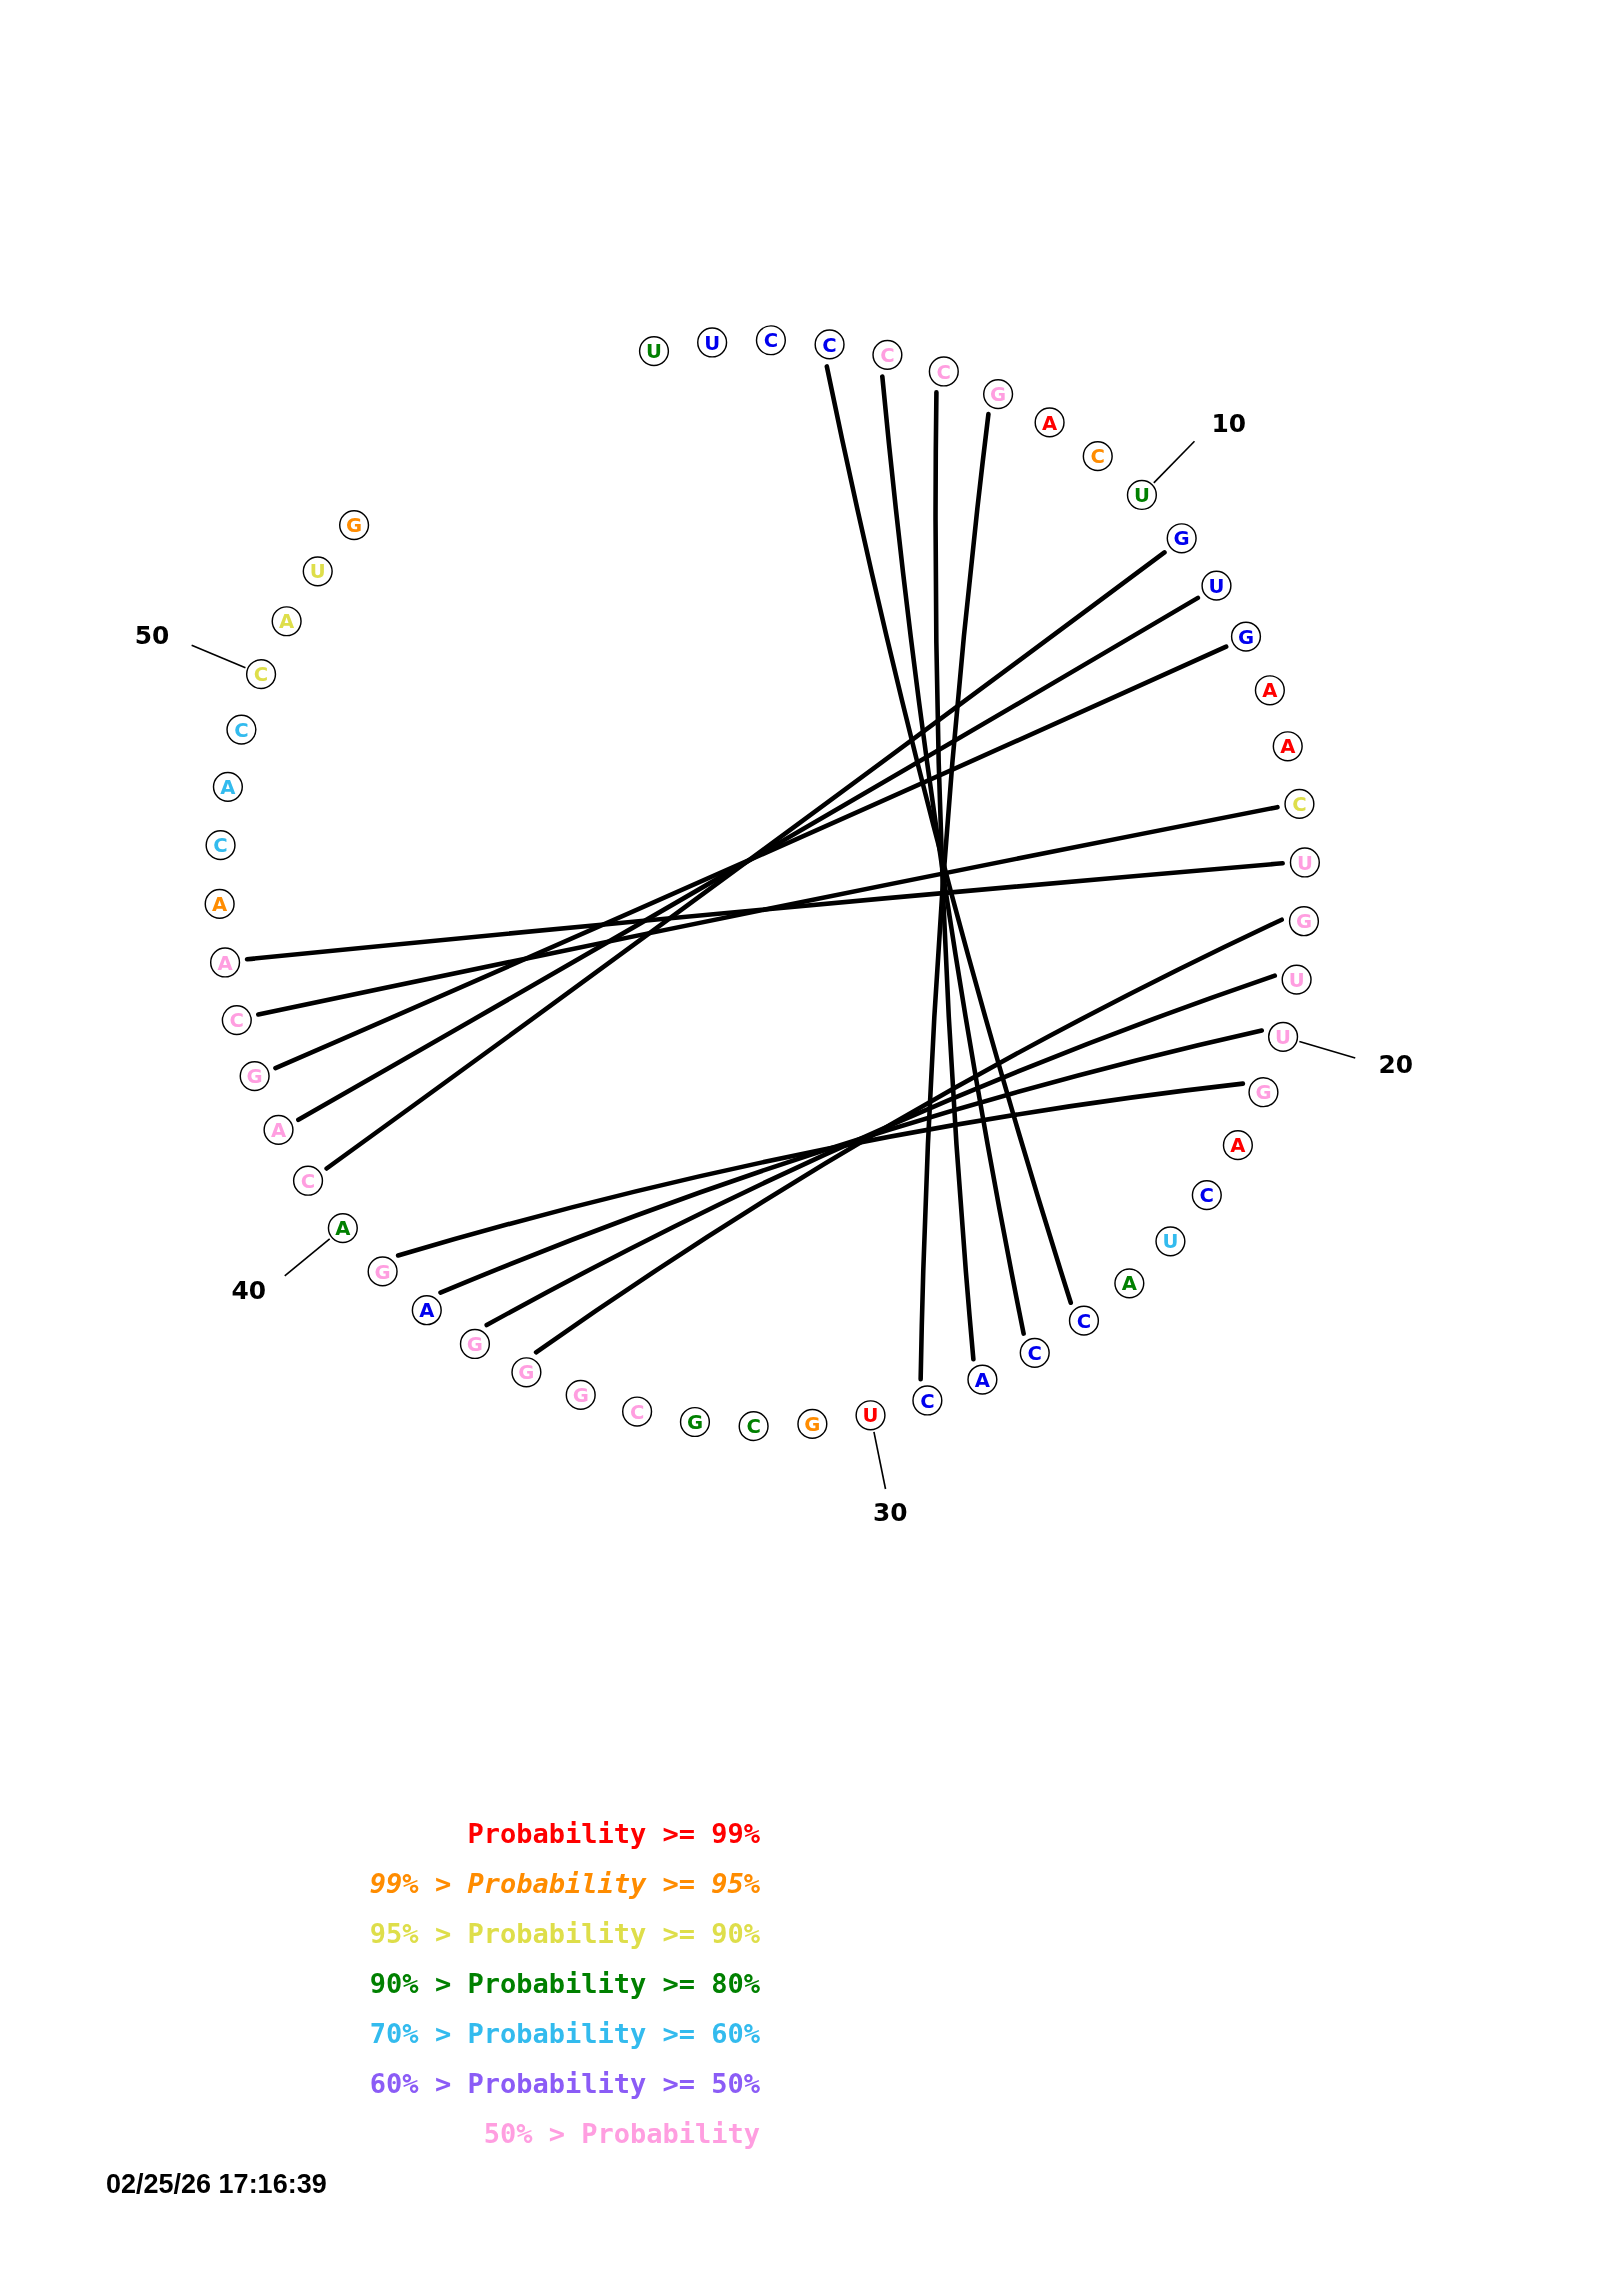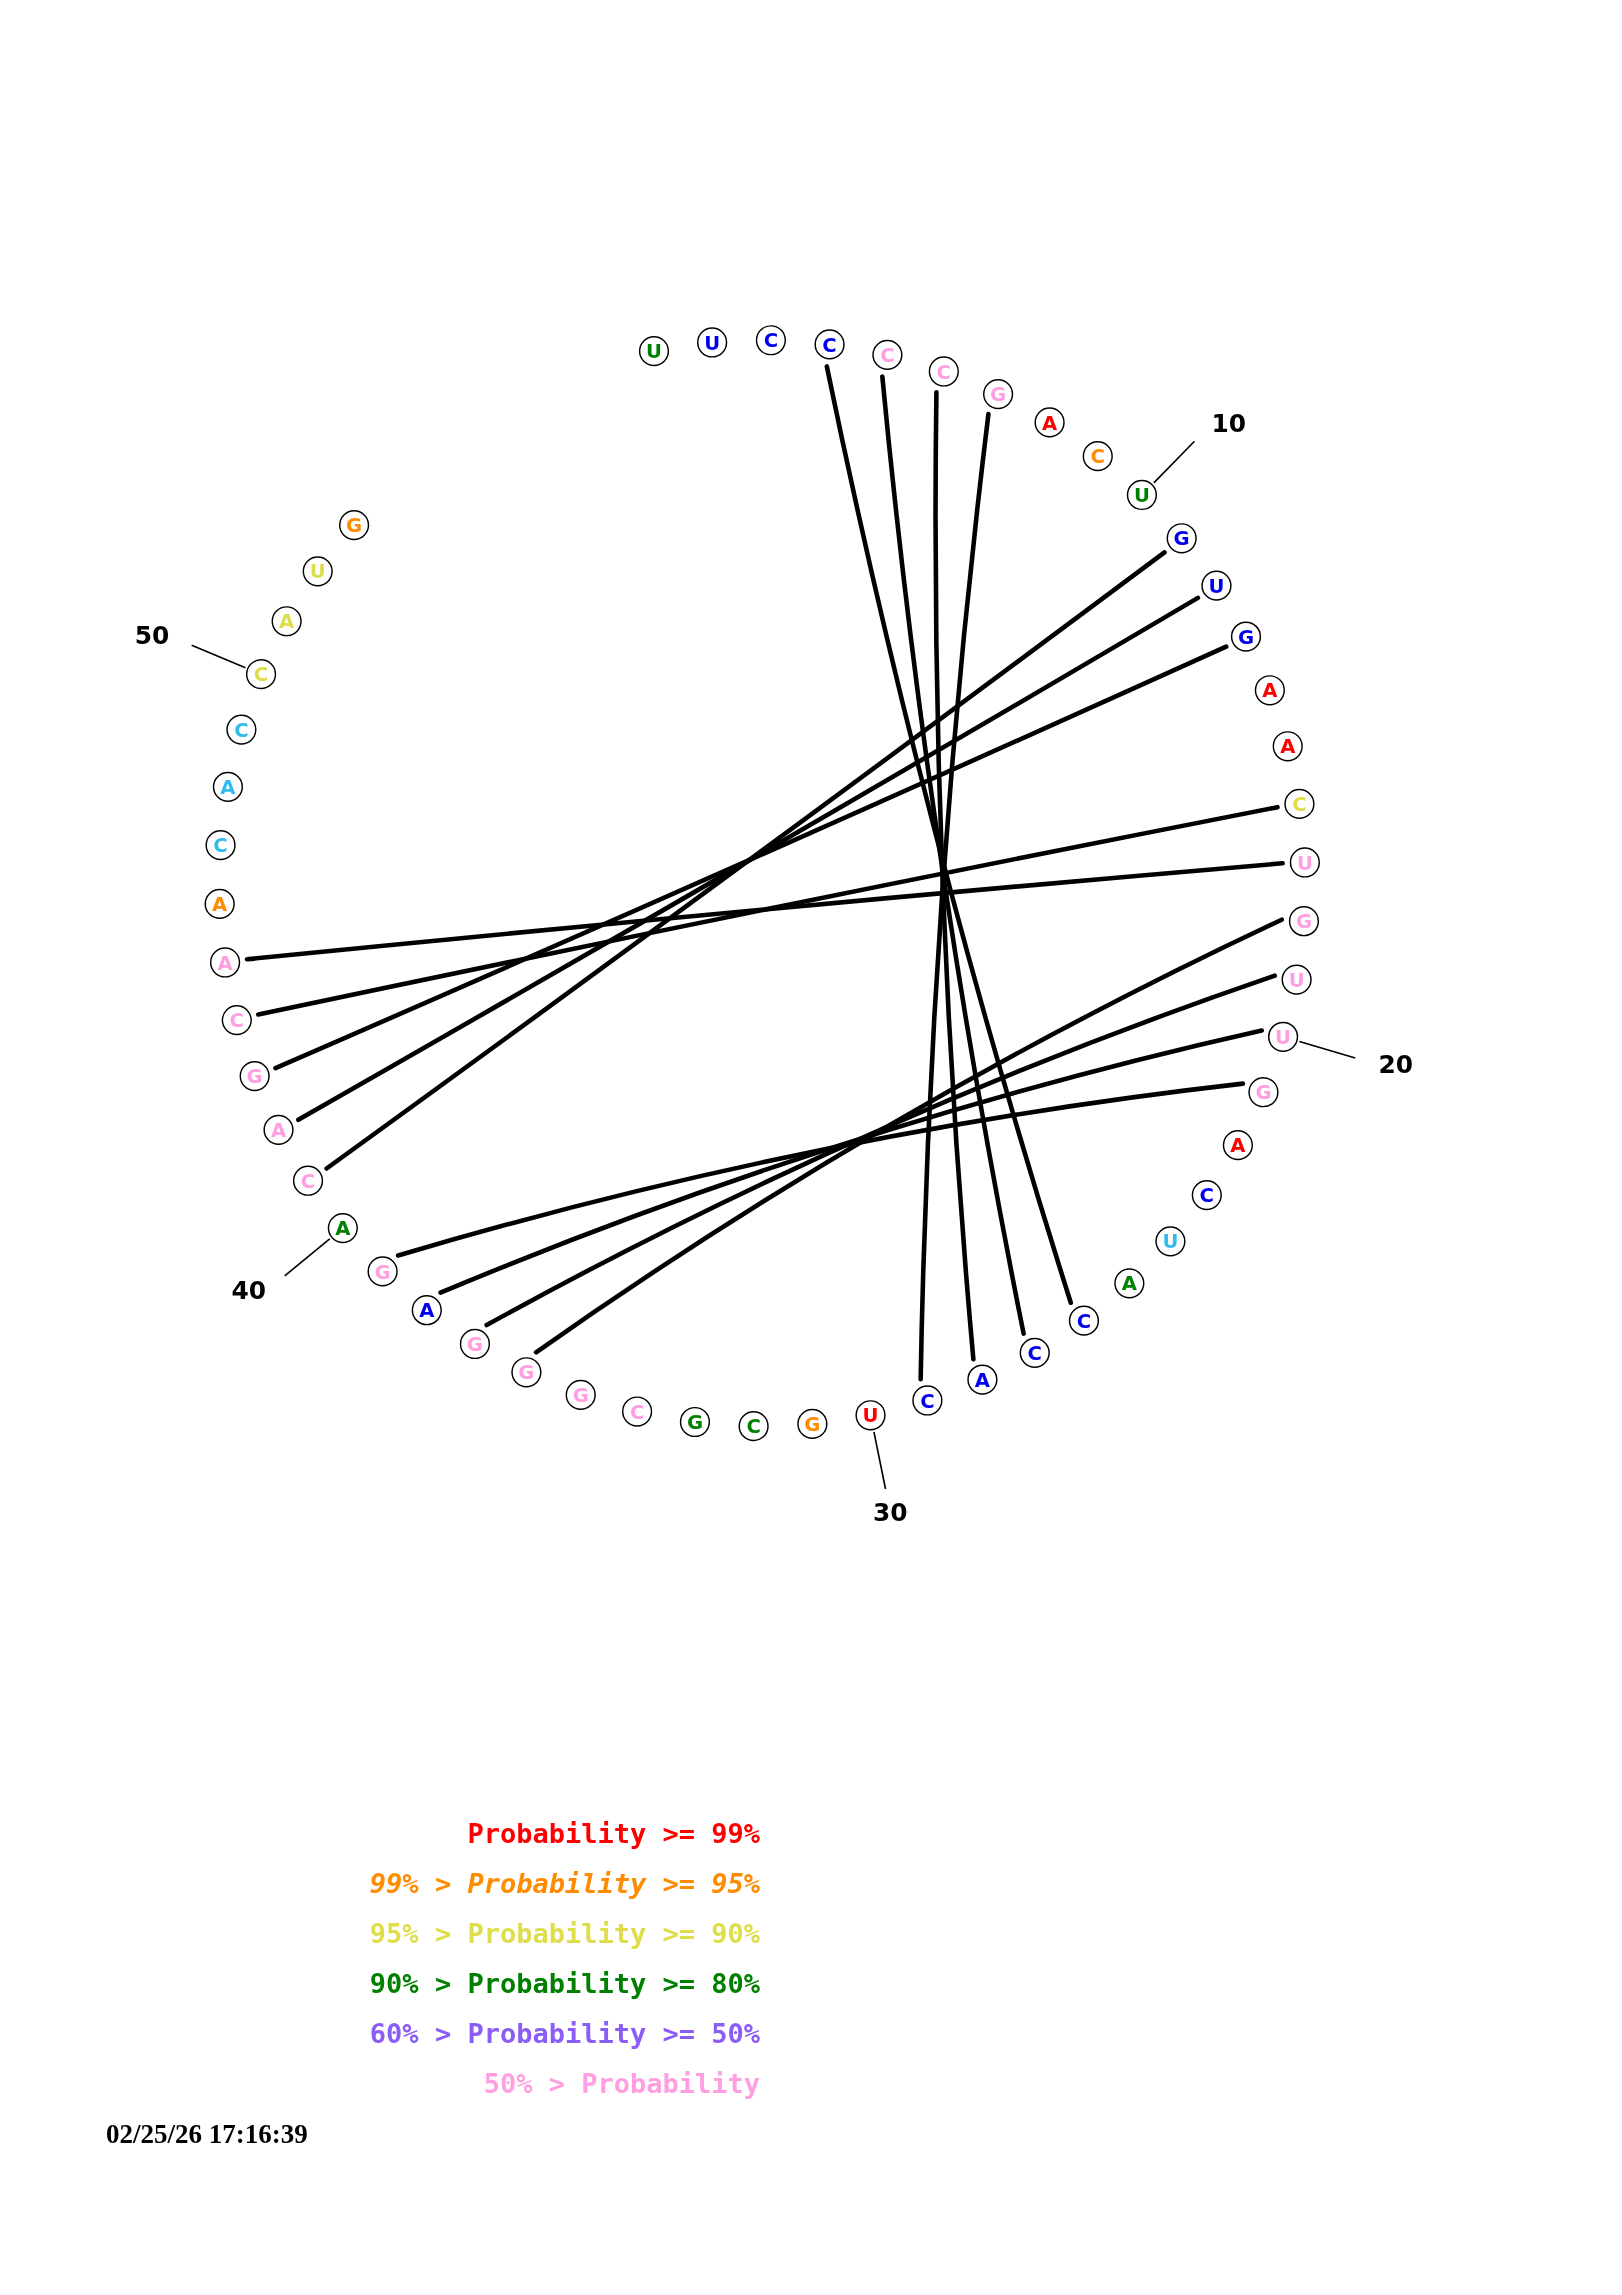--- a/index.html
+++ b/index.html
@@ -65,21 +65,21 @@
     font-family: "DejaVu Sans Mono", monospace;
     font-weight: bold;
     font-size: 27px;
     line-height: 50px;
     letter-spacing: 0px;
     white-space: pre;
     text-align: right;
     width: 654px;
   }
   .timestamp {
-    font-family: Liberation Serif, serif;
+    font-family: Liberation Sans, sans-serif;
     font-weight: bold;
     font-size: 27px;
     line-height: 50px;
     color: #000000;
     white-space: pre;
     text-align: left;
     padding-left: 0px;
   }
 </style>
 </head>
@@ -329,17 +329,18 @@
         <text x="258.7" y="984.0" class="tick-label" text-anchor="end">50</text>
       </g>
     </svg>
 </div>
 
 <div id="legend">
   <div class="legend-row" style="color: rgb(255, 0, 0);">Probability &gt;= 99%</div>
   <div class="legend-row" style="color: rgb(255, 140, 0); font-style: italic;">99% &gt; Probability &gt;= 95%</div>
   <div class="legend-row" style="color: rgb(222, 222, 74);">95% &gt; Probability &gt;= 90%</div>
   <div class="legend-row" style="color: rgb(0, 128, 0);">90% &gt; Probability &gt;= 80%</div>
+  <div class="legend-row" style="color: rgb(51, 187, 238);">70% &gt; Probability &gt;= 60%</div>
   <div class="legend-row" style="color: #8b5cf6;">60% &gt; Probability &gt;= 50%</div>
   <div class="legend-row" style="color: rgb(255, 158, 224);">50% &gt; Probability</div>
   <div class="timestamp">02/25/26 17:16:39</div>
 </div>
 
 
 </body></html>

